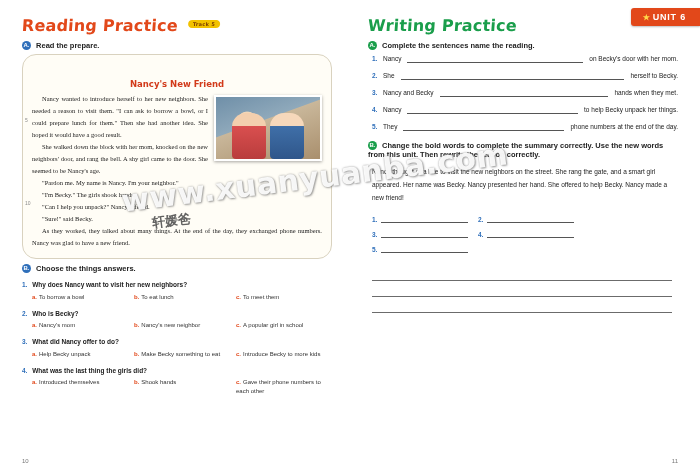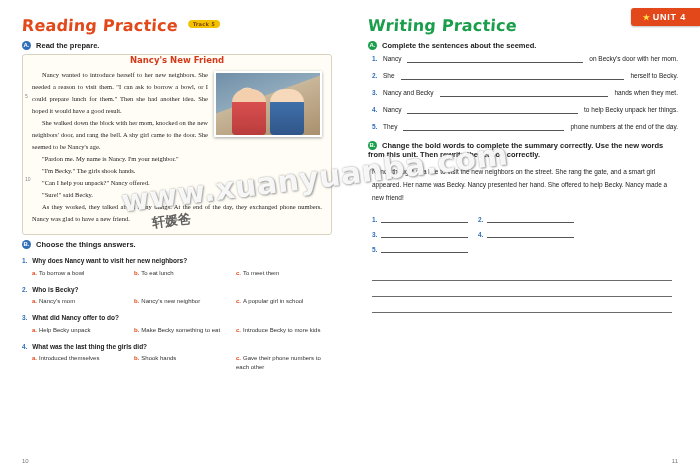--- a/index.html
+++ b/index.html
@@ -87,23 +87,23 @@
     color: #fff;
     font-size: 6px;
     margin-right: 3px;
     vertical-align: 1px;
   }
   .task .letter.green { background: #1a9e4b; }
 
   
   .reading-box {
     border: 1px solid #d9d2bf;
-    border-radius: 3px;
+    border-radius: 14px;
     background: #fffdf6;
-    padding: 0 9px 9px 9px;
+    padding: 24px 9px 9px 9px;
     position: relative;
   }
   .story-title {
     text-align: center;
     color: #d23a1a;
     font-weight: bold;
     font-size: 8.5px;
     font-family: "DejaVu Sans", sans-serif;
     margin-bottom: 4px;
   }
@@ -339,28 +339,28 @@
         <div class="choice"><span class="ltr">c.</span><span>Gave their phone numbers to each other</span></div>
       </div>
     </div>
 
     <div class="folio left">10</div>
   </div>
 
   <div class="right-page">
 
     <div class="unit-tab">
-      <span class="star">★</span><span>UNIT 4</span>
+      <span class="star">★</span><span>UNIT 6</span>
     </div>
 
     <div class="section-title green">Writing Practice</div>
 
     <div class="task">
       <span class="letter green">A.</span>
-      <span>Complete the sentences about the seemed.</span>
+      <span>Complete the sentences name the reading.</span>
     </div>
 
     <div class="numlist">
       <div class="numrow">
         <span class="n">1.</span>
         <span class="pre">Nancy</span>
         <span class="blank"></span>
         <span class="post">on Becky's door with her mom.</span>
       </div>
       <div class="numrow">

